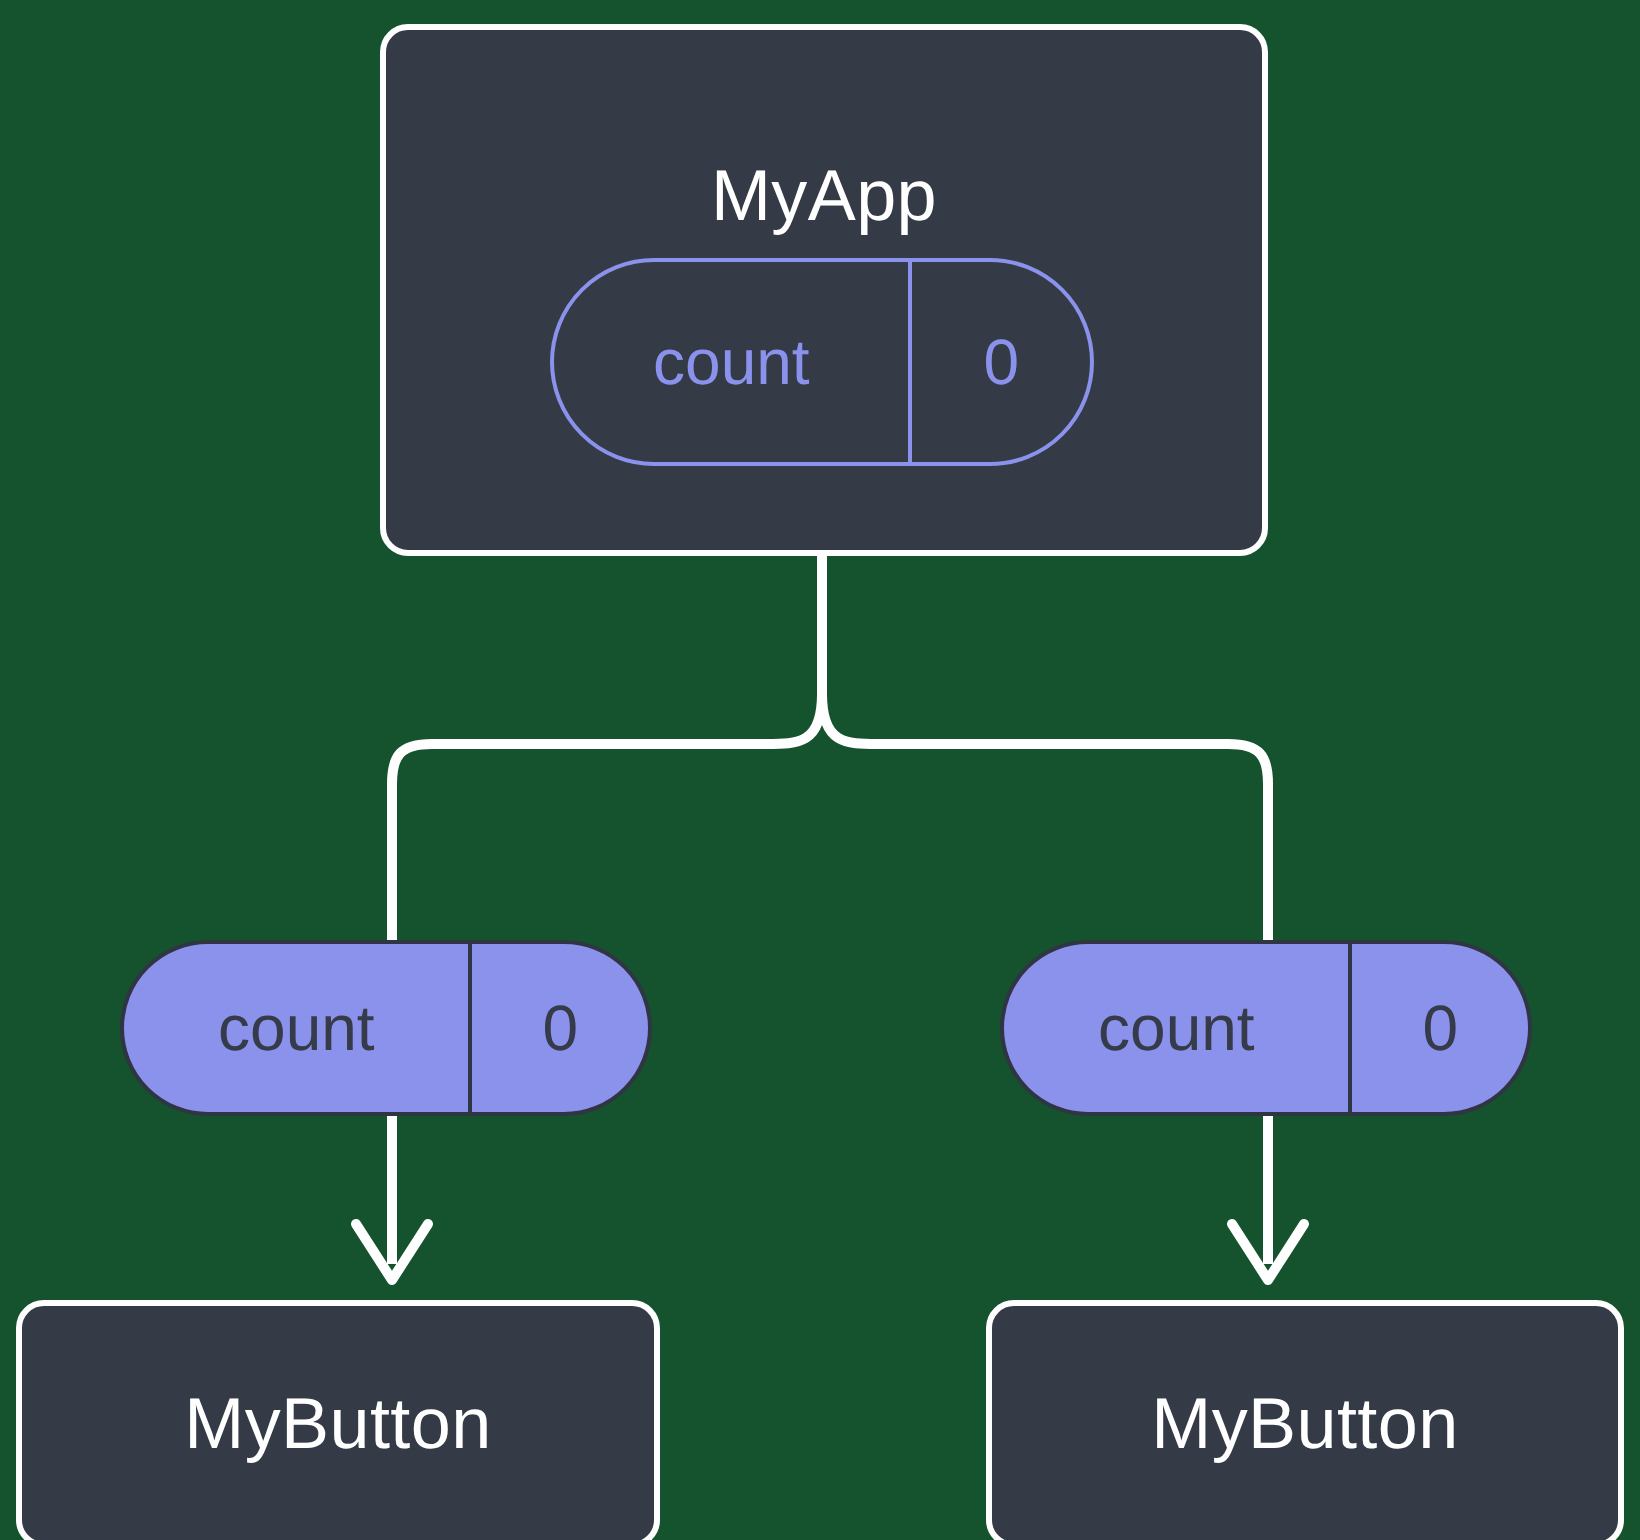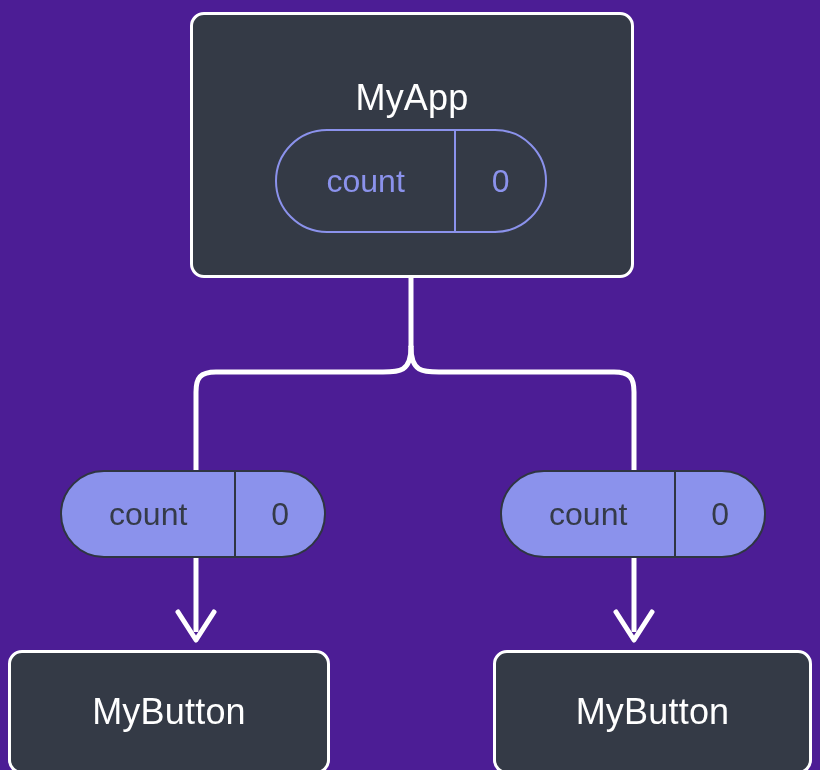--- a/index.html
+++ b/index.html
@@ -10,21 +10,21 @@
   body {
     width: 820px;
     height: 770px;
     overflow: hidden;
     font-family: "Liberation Sans", sans-serif;
   }
   #stage {
     position: relative;
     width: 820px;
     height: 770px;
-    background: #4c1d95;
+    background: #14532d;
   }
   #edges {
     position: absolute;
     left: 0;
     top: 0;
     width: 820px;
     height: 770px;
     pointer-events: none;
   }
 

